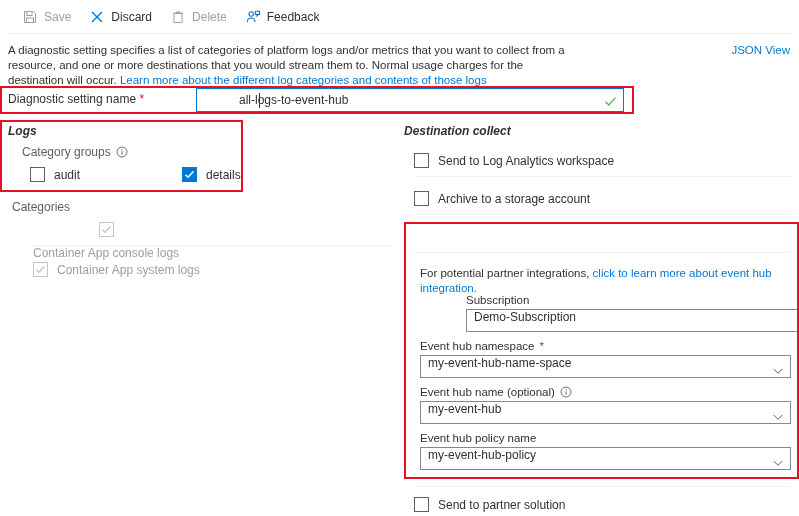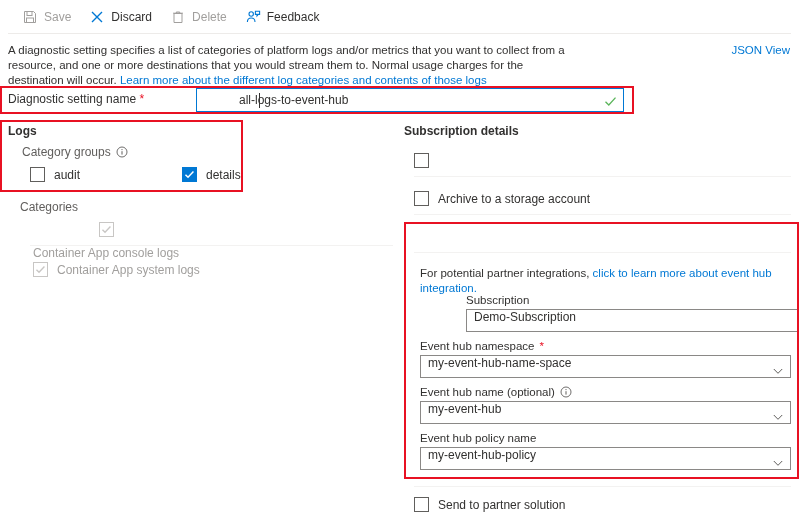--- a/index.html
+++ b/index.html
@@ -63,21 +63,21 @@
     border: 0; outline: 0; background: transparent;
     font-family: "Liberation Sans", sans-serif; font-size: 12px; color: #323130;
     padding: 0 6px; width: 390px; height: 22px;
   }
   .caret {
     position: absolute; left: 62px; top: 4px; width: 1px; height: 15px; background: #323130;
   }
   .valid-check { position: absolute; right: 6px; top: 5px; width: 13px; height: 13px; }
 
   
-  .sec-title { font-size: 12px; font-weight: bold; color: #323130; }
+  .sec-title { font-size: 12px; font-weight: bold; color: #323130; font-style: italic; }
 
   
   #logs-title { position: absolute; left: 8px; top: 124px; }
   #catgroups-label {
     position: absolute; left: 22px; top: 145px; font-size: 12px; color: #605e5c;
     display: flex; align-items: center; gap: 5px;
   }
   .info-ico { width: 12px; height: 12px; display: inline-block; }
 
   .cb-row { position: absolute; display: flex; align-items: center; gap: 9px; font-size: 12px; }
@@ -88,21 +88,21 @@
   .cbx.checked { background: #0078d4; border-color: #0078d4; }
   .cbx.checked svg path { stroke: #ffffff; }
   .cbx.dis { border-color: #c8c6c4; background: #fff; }
   .cbx.dis svg path { stroke: #c8c6c4; }
   .cb-lab { color: #323130; white-space: nowrap; }
   .cb-row.dis .cb-lab { color: #a19f9d; }
 
   #cb-audit { left: 30px; top: 167px; }
   #cb-alllogs { left: 182px; top: 167px; }
 
-  #categories-title { position: absolute; left: 12px; top: 200px; font-size: 12px; color: #605e5c; margin-left: 8px; }
+  #categories-title { position: absolute; left: 12px; top: 200px; font-size: 12px; color: #605e5c; }
   #cb-console { left: 33px; top: 222px; flex-direction: column; }
   #cb-system  { left: 33px; top: 262px; }
   .divider-left { position: absolute; left: 30px; width: 363px; height: 1px; background: #f3f2f1; }
   #div-l1 { top: 245px; }
 
   
   #dest-title { position: absolute; left: 404px; top: 124px; }
   #cb-loganalytics { left: 414px; top: 153px; }
   #cb-storage { left: 414px; top: 191px; }
   #cb-eventhub { left: 414px; top: 229px; }
@@ -253,24 +253,25 @@
 
   <div class="cb-row dis" id="cb-system">
     <span class="cbx dis">
       <svg viewBox="0 0 12 12" width="11" height="11">
           <path d="M1.6 6.2 L4.4 9 L10.3 2.8" fill="none" stroke="#c8c6c4" stroke-width="1.5"></path>
         </svg>
     </span>
     <span class="cb-lab">Container App system logs</span>
   </div>
 
-  <div class="sec-title" id="dest-title">Subscription details</div>
+  <div class="sec-title" id="dest-title">Destination collect</div>
 
   <div class="cb-row" id="cb-loganalytics">
     <span class="cbx"></span>
+    <span class="cb-lab">Send to Log Analytics workspace</span>
   </div>
   <div class="divider-right" id="div-r1"></div>
 
   <div class="cb-row" id="cb-storage">
     <span class="cbx"></span>
     <span class="cb-lab">Archive to a storage account</span>
   </div>
   <div class="divider-right" id="div-r2"></div>
 
   <div class="divider-right" id="div-r3"></div>

